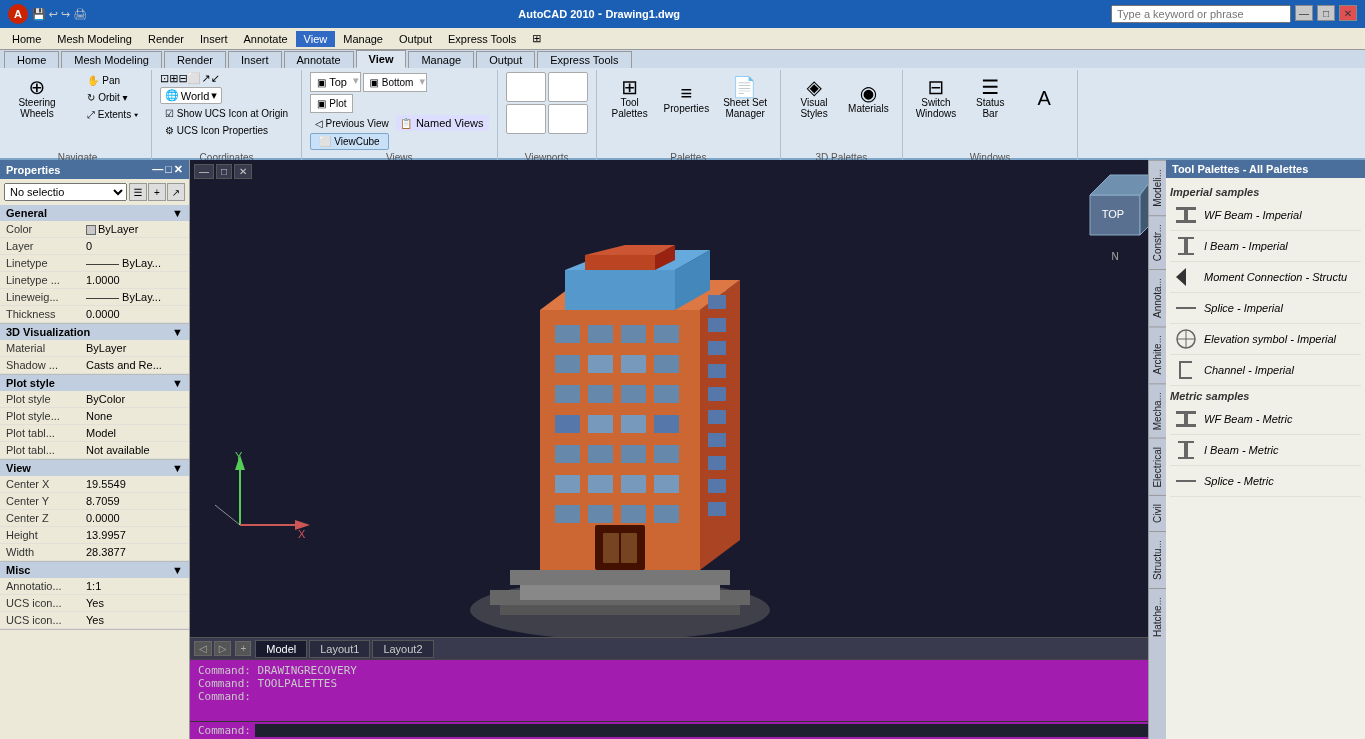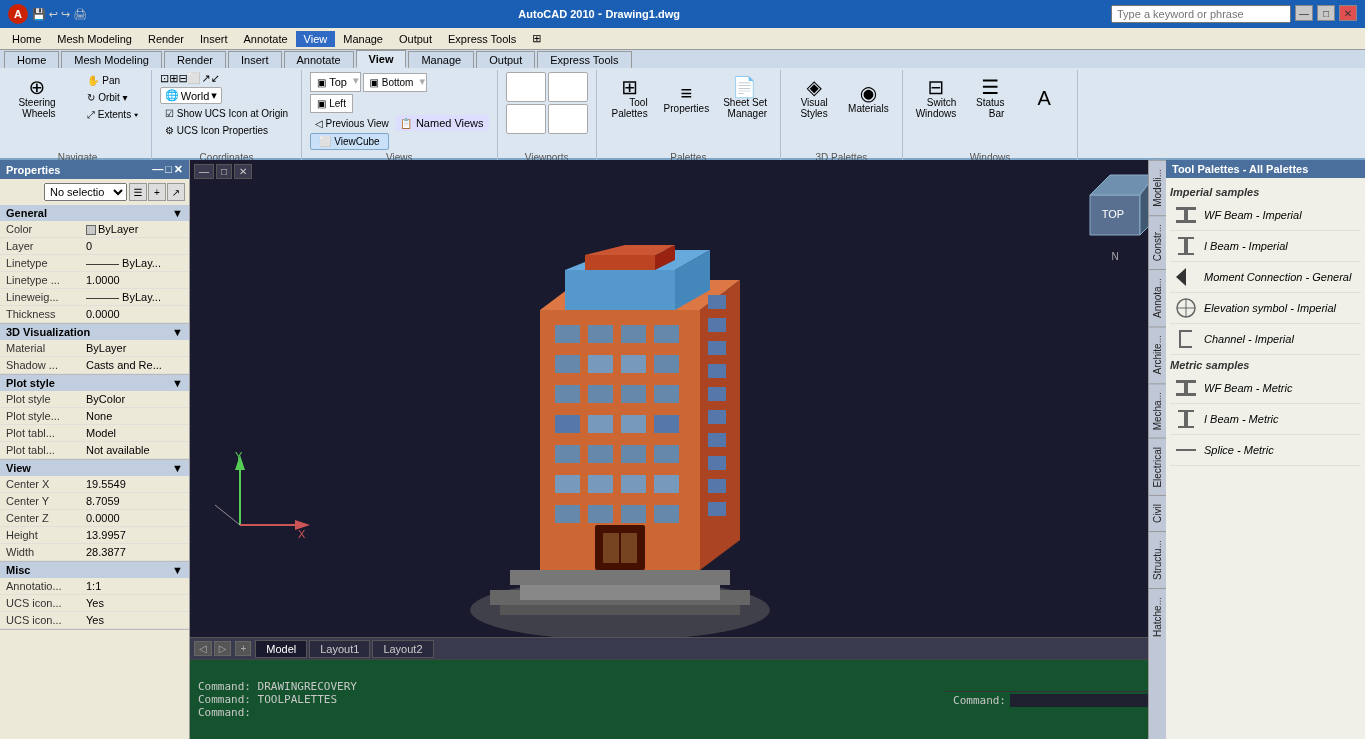--- a/index.html
+++ b/index.html
@@ -47,21 +47,21 @@
       border-right: 1px solid #b0c0d0; padding: 2px 8px; min-width: 60px;
     }
     .ribbon-group-label { font-size: 10px; color: #555; margin-top: 2px; }
     .ribbon-group-items { display: flex; gap: 2px; align-items: center; flex-wrap: wrap; justify-content: center; }
     .ribbon-btn {
       display: flex; flex-direction: column; align-items: center; justify-content: center;
       padding: 2px 4px; cursor: pointer; min-width: 40px; border: 1px solid transparent;
       border-radius: 2px; background: transparent;
     }
     .ribbon-btn-icon { font-size: 20px; line-height: 1; }
-    .ribbon-btn-label { font-size: 10px; text-align: right; white-space: nowrap; }
+    .ribbon-btn-label { font-size: 10px; text-align: center; white-space: nowrap; }
     .ribbon-btn-large { min-width: 50px; padding: 4px; }
     .ribbon-small-btn { padding: 1px 4px; cursor: pointer; font-size: 10px; white-space: nowrap; border: 1px solid transparent; border-radius: 2px; }
     .ribbon-dropdown { display: flex; align-items: center; gap: 2px; padding: 1px 4px; cursor: pointer; background: white; border: 1px solid #aaa; border-radius: 2px; }
 
     
     .main-layout {
       display: flex; height: calc(739px - 28px - 22px - 110px - 22px);
     }
 
     
@@ -217,21 +217,21 @@
             <div class="ribbon-small-btn">▣ <span>Top</span></div>
             <span style="color:#aaa;">▾</span>
           </div>
           <div style="display:flex;gap:1px;border:1px solid #aaa;background:white;padding:1px;">
             <div class="ribbon-small-btn">▣ Bottom</div>
             <span style="color:#aaa;">▾</span>
           </div>
         </div>
         <div style="display:flex;gap:2px;align-items:center;">
           <div style="border:1px solid #aaa;background:white;padding:1px;">
-            <div class="ribbon-small-btn">▣ Left</div>
+            <div class="ribbon-small-btn">▣ Plot</div>
           </div>
         </div>
         <div style="display:flex;gap:2px;align-items:center;">
           <div class="ribbon-small-btn">◁ Previous View</div>
           <div class="ribbon-small-btn" style="background:#ddf;text-align:center;">
             📋 <span>Named Views</span>
           </div>
         </div>
         <div class="ribbon-small-btn" style="background:#c8e0f8;border:1px solid #7ea6c8;padding:2px 8px;">⬜ ViewCube</div>
       </div>
@@ -309,21 +309,21 @@
   <div class="left-panel">
     <div class="panel-header">
       <span>Properties</span>
       <div style="display:flex;gap:2px;">
         <span style="cursor:pointer;">—</span>
         <span style="cursor:pointer;">□</span>
         <span style="cursor:pointer;">✕</span>
       </div>
     </div>
     <div class="prop-selector">
-      <select style="flex:1;font-size:11px;margin-left:40px;">
+      <select style="flex:1;font-size:11px;">
         <option>No selectio</option>
       </select>
       <div class="prop-selector-btns">
         <button class="prop-icon-btn">☰</button>
         <button class="prop-icon-btn">+</button>
         <button class="prop-icon-btn">↗</button>
       </div>
     </div>
     <div class="panel-content">
 
@@ -570,21 +570,21 @@
 
     <div class="bottom-tabs" style="background:#3a3a4e;height:22px;display:flex;align-items:center;padding:0 4px;border-top:1px solid #555;">
       <button style="background:#555;border:1px solid #666;color:#aaa;font-size:10px;padding:1px 4px;margin-right:2px;cursor:pointer;">◁</button>
       <button style="background:#555;border:1px solid #666;color:#aaa;font-size:10px;padding:1px 4px;margin-right:4px;cursor:pointer;">▷</button>
       <button style="background:#555;border:1px solid #666;color:#aaa;font-size:10px;padding:1px 4px;margin-right:4px;cursor:pointer;">+</button>
       <div class="bottom-tab active">Model</div>
       <div class="bottom-tab">Layout1</div>
       <div class="bottom-tab">Layout2</div>
     </div>
 
-    <div style="height:80px;background:#14532d;border-top:1px solid #444;display:flex;flex-direction:row;align-items:center;">
+    <div style="height:80px;background:#a21caf;border-top:1px solid #444;display:flex;flex-direction:column;">
       <div style="flex:1;overflow-y:auto;padding:4px 8px;">
         <div style="color:#c8c8c8;font-family:monospace;font-size:11px;">Command:  DRAWINGRECOVERY</div>
         <div style="color:#c8c8c8;font-family:monospace;font-size:11px;">Command: TOOLPALETTES</div>
         <div style="color:#c8c8c8;font-family:monospace;font-size:11px;">Command:</div>
       </div>
       <div style="display:flex;align-items:center;padding:2px 8px;border-top:1px solid #333;">
         <span style="color:#c8c8c8;font-family:monospace;font-size:11px;margin-right:4px;">Command:</span>
         <input type="text" style="flex: 1 1 0%; background: rgb(30, 32, 48); border: none; color: rgb(200, 200, 200); font-family: monospace; font-size: 11px; outline: none;">
       </div>
 
@@ -636,23 +636,31 @@
         </div>
         <div class="palette-item-label">I Beam - Imperial</div>
       </div>
 
       <div class="palette-item">
         <div class="palette-item-icon">
           <svg width="24" height="24" viewBox="0 0 24 24">
             <polygon points="2,12 12,3 12,21" fill="#333"></polygon>
           </svg>
         </div>
-        <div class="palette-item-label">Moment Connection - General</div>
-      </div>
-
+        <div class="palette-item-label">Moment Connection - Structu</div>
+      </div>
+
+      <div class="palette-item">
+        <div class="palette-item-icon">
+          <svg width="24" height="24" viewBox="0 0 24 24">
+            <line x1="2" y1="12" x2="22" y2="12" stroke="#666" stroke-width="2"></line>
+          </svg>
+        </div>
+        <div class="palette-item-label">Splice - Imperial</div>
+      </div>
 
       <div class="palette-item">
         <div class="palette-item-icon">
           <svg width="24" height="24" viewBox="0 0 24 24">
             <circle cx="12" cy="12" r="9" fill="none" stroke="#666" stroke-width="1.5"></circle>
             <line x1="12" y1="3" x2="12" y2="21" stroke="#666" stroke-width="1"></line>
             <line x1="3" y1="12" x2="21" y2="12" stroke="#666" stroke-width="1"></line>
           </svg>
         </div>
         <div class="palette-item-label">Elevation symbol - Imperial</div>

